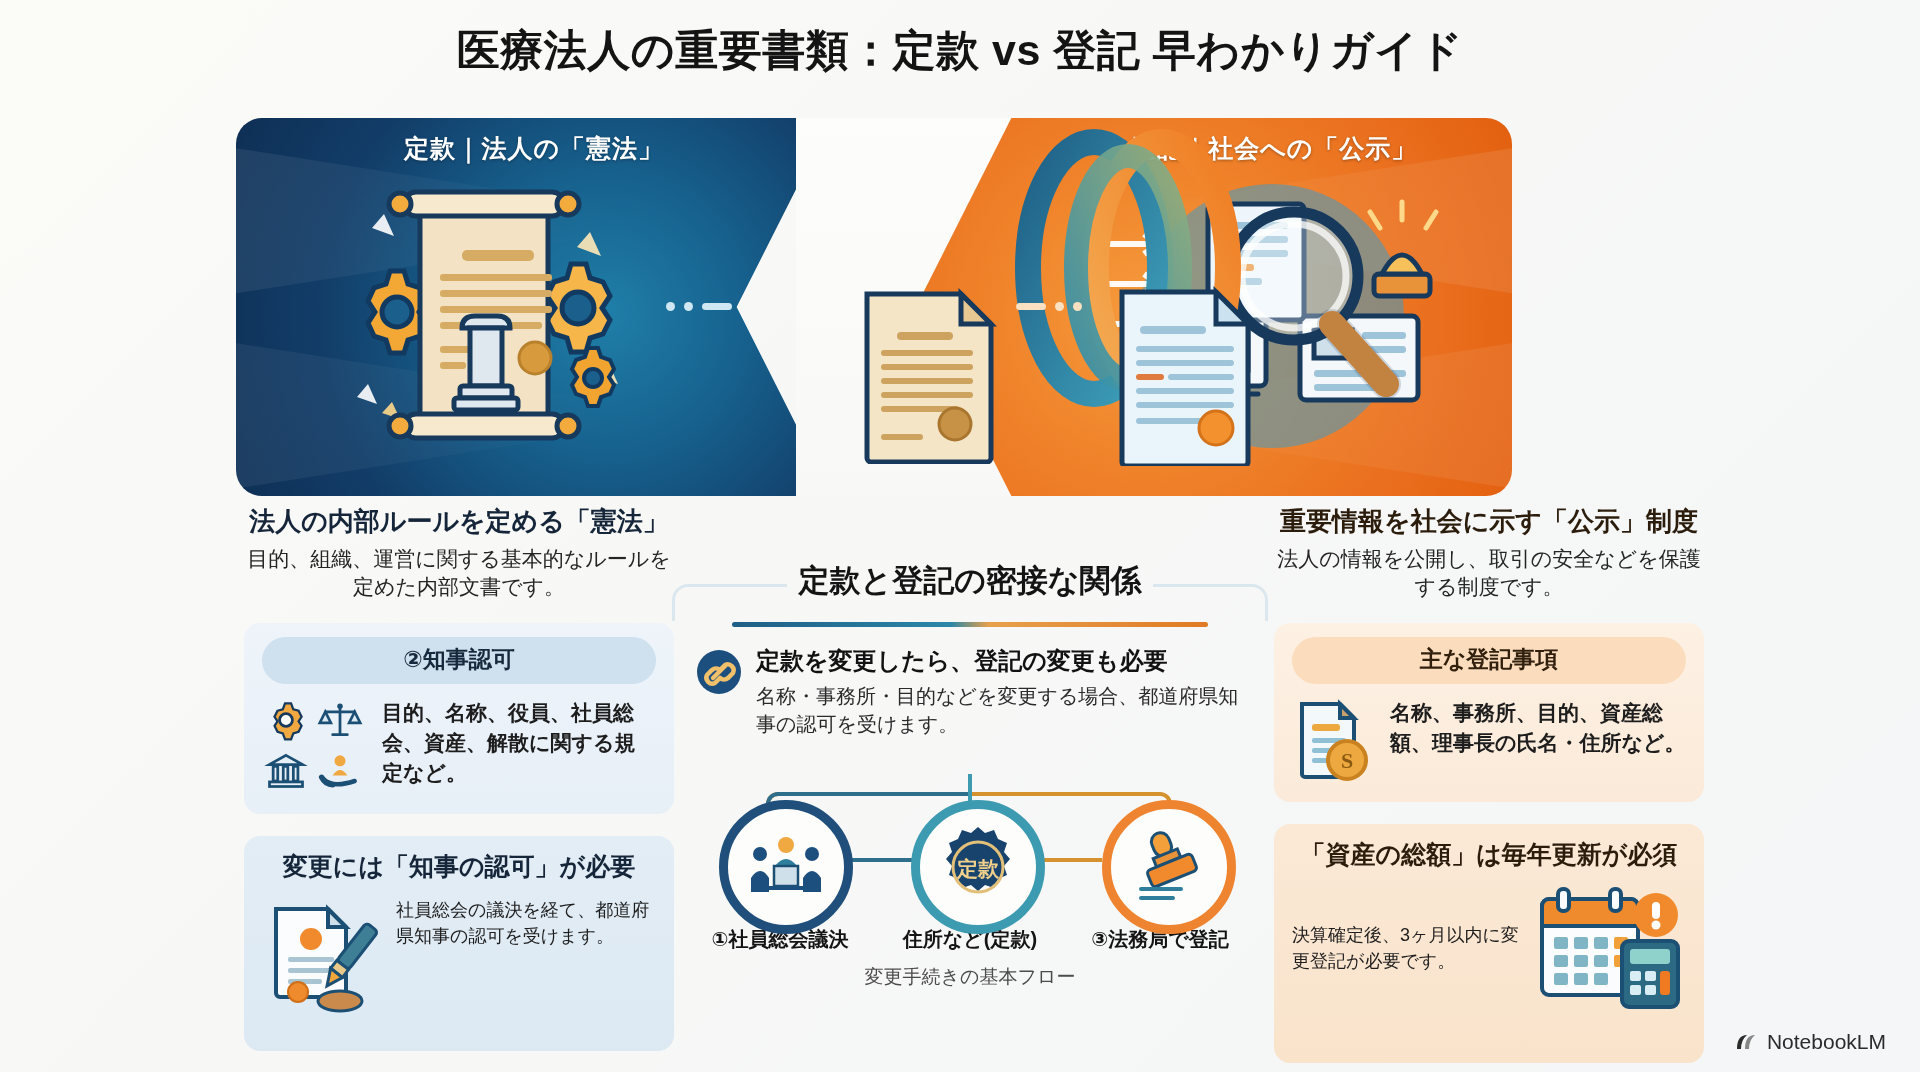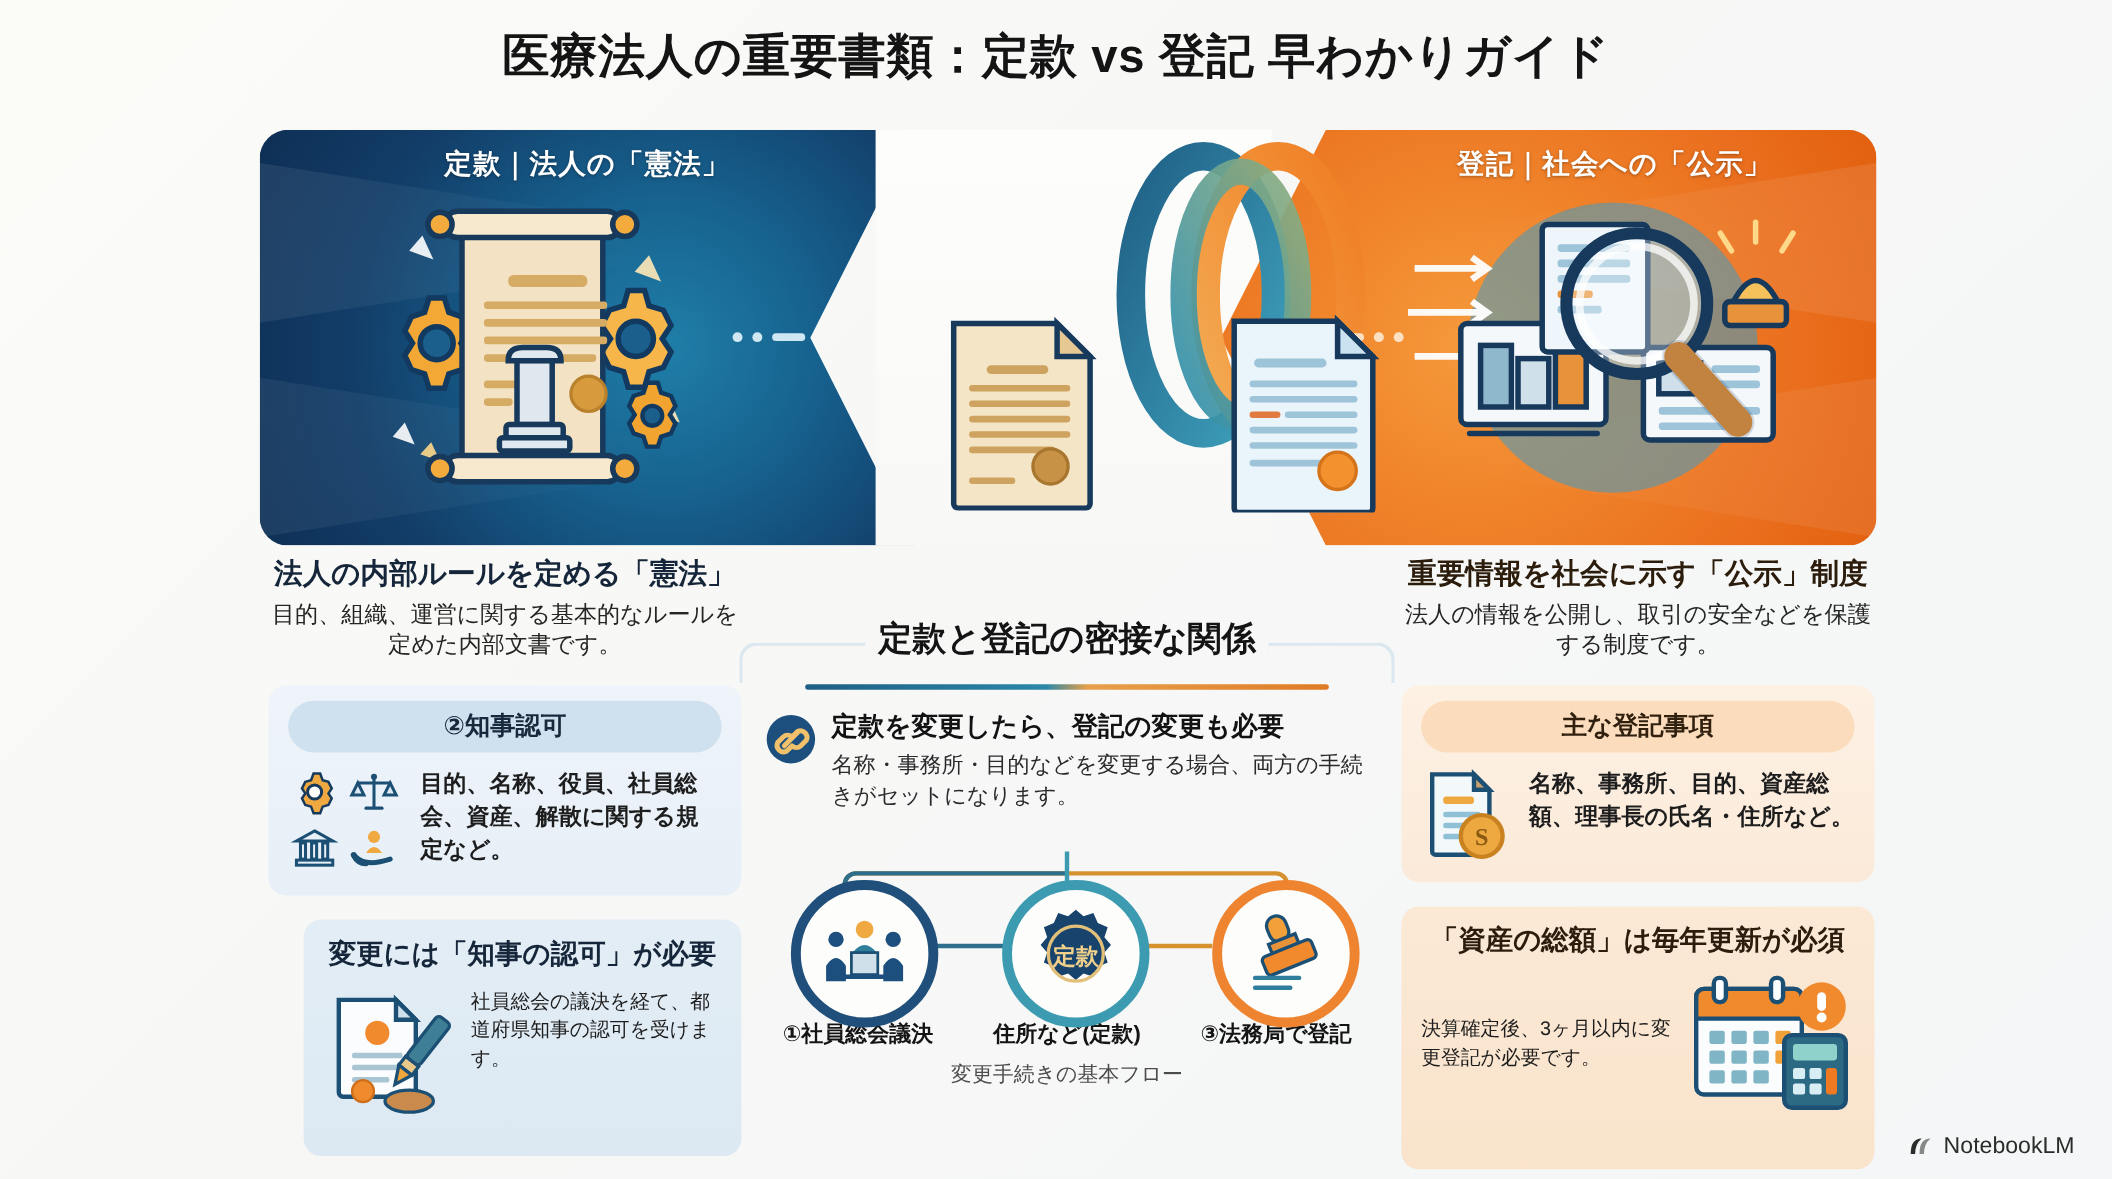--- a/index.html
+++ b/index.html
@@ -16,21 +16,21 @@
 
   
   .title{
     position:absolute;left:0;right:0;top:22px;
     text-align:center;
     font-size:43px;font-weight:bold;letter-spacing:.5px;
     color:#141414;
   }
 
   
-  .hero{position:absolute;left:236px;top:118px;width:1470px;height:378px;}
+  .hero{position:absolute;left:236px;top:118px;width:1276px;height:378px;}
 
   .hero-panel{position:absolute;top:0;height:378px;width:596px;overflow:hidden;}
   .hero-left{left:0;border-radius:26px 0 0 26px;
     background:radial-gradient(circle at 62% 52%,#1f7fa8 0%,#17628f 32%,#123d68 68%,#0e2f55 100%);
     clip-path:polygon(0 0,100% 0,84% 50%,100% 100%,0 100%);
   }
   .hero-right{right:0;border-radius:0 26px 26px 0;
     background:radial-gradient(circle at 38% 52%,#f59a3c 0%,#f0842b 34%,#ea6f1e 70%,#e2600f 100%);
     clip-path:polygon(16% 0,100% 0,100% 100%,16% 100%,0 50%);
   }
@@ -83,21 +83,21 @@
   .col-left{left:244px;}
   .col-right{left:1274px;}
 
   .col-head{text-align:center;font-size:26px;font-weight:bold;color:#16263a;line-height:1.25;}
   .col-right .col-head{color:#2b1c0c;}
   .col-sub{text-align:center;font-size:21px;color:#252525;line-height:1.35;margin-top:7px;}
 
   .card{margin-top:22px;border-radius:16px;padding:14px 18px 18px;}
   .card-spec-l{background:linear-gradient(180deg,#eef4fa,#e7eff7);}
   .card-spec-r{background:linear-gradient(180deg,#fdf1e4,#fbead9);}
-  .card-note-l{background:linear-gradient(180deg,#e3edf5,#dce9f3);padding-bottom:34px;margin-left:32px;}
+  .card-note-l{background:linear-gradient(180deg,#e3edf5,#dce9f3);padding-bottom:34px;}
   .card-note-r{background:linear-gradient(180deg,#fbe9d6,#f9e3cb);padding-bottom:52px;}
 
   .pill{border-radius:99px;text-align:center;font-size:23px;font-weight:bold;
     padding:7px 0 9px;color:#17293d;}
   .pill-l{background:#cfe0ee;}
   .pill-r{background:#fbddbd;color:#31200e;}
 
   .card-body{display:flex;align-items:flex-start;gap:14px;margin-top:14px;}
   .card-body .txt{font-size:21px;line-height:1.42;font-weight:bold;color:#1d1d1d;}
   .card-note-l .txt,.card-note-r .txt{font-weight:normal;font-size:18px;line-height:1.45;}
@@ -487,21 +487,21 @@
       <svg class="k-ico" viewBox="0 0 46 46">
         <circle cx="23" cy="23" r="22" fill="#1d4f7e"></circle>
         <g stroke="#f0c06a" stroke-width="4.5" fill="none" stroke-linecap="round">
           <path d="M18 28 l-4 4 a6 6 0 01-8-8 l5-5 a6 6 0 018 0" transform="translate(5,2)"></path>
           <path d="M28 18 l4-4 a6 6 0 018 8 l-5 5 a6 6 0 01-8 0" transform="translate(-3,2)"></path>
           <path d="M17 29 l12-12"></path>
         </g>
       </svg>
       <div>
         <div class="k-t">定款を変更したら、登記の変更も必要</div>
-        <div class="k-s">名称・事務所・目的などを変更する場合、両方の手続きがセットになります。</div>
+        <div class="k-s">名称・事務所・目的などを変更する場合、都道府県知事の認可を受けます。</div>
       </div>
     </div>
 
     <div class="flow">
       <svg style="position:absolute;left:0;top:0;width:100%;height:110px;" viewBox="0 0 560 110" preserveAspectRatio="none">
         <path d="M78 66 v-18 a10 10 0 0110-10 H470 a10 10 0 0110 10 v18" fill="none" stroke="#d6922f" stroke-width="4"></path>
         <path d="M78 66 v-18 a10 10 0 0110-10 H280" fill="none" stroke="#2e6f8c" stroke-width="4"></path>
         <path d="M280 18 v46" stroke="#3c9bb0" stroke-width="4"></path>
       </svg>
       <svg style="position:absolute;left:0;top:96px;width:100%;height:16px;" viewBox="0 0 560 16" preserveAspectRatio="none">

